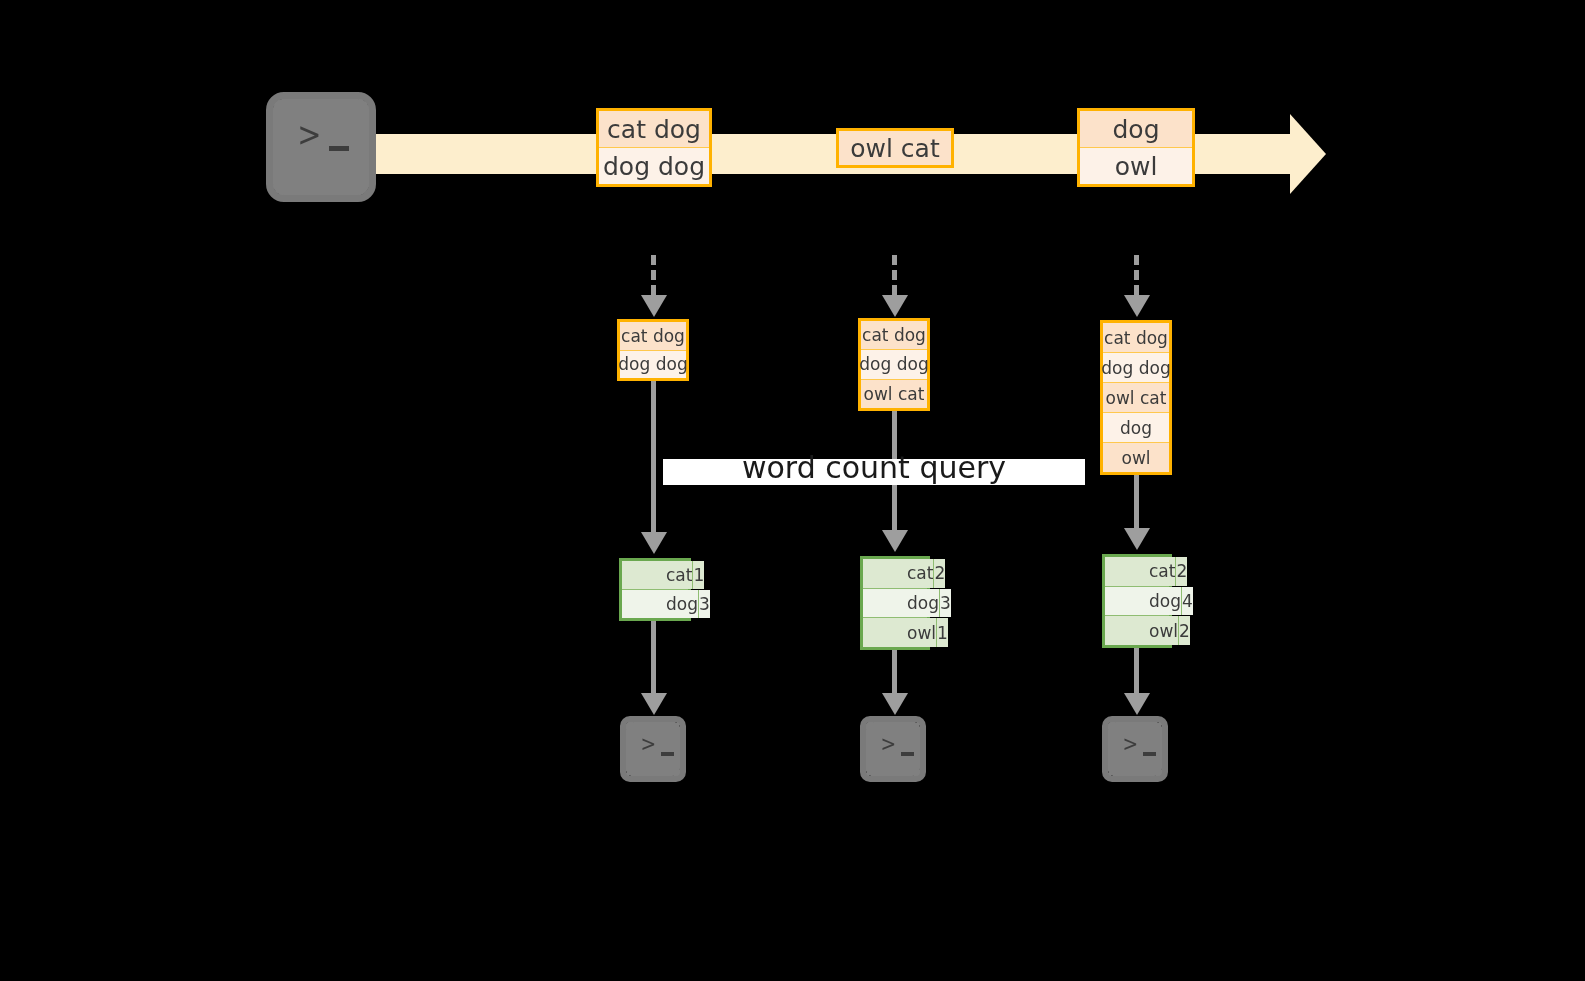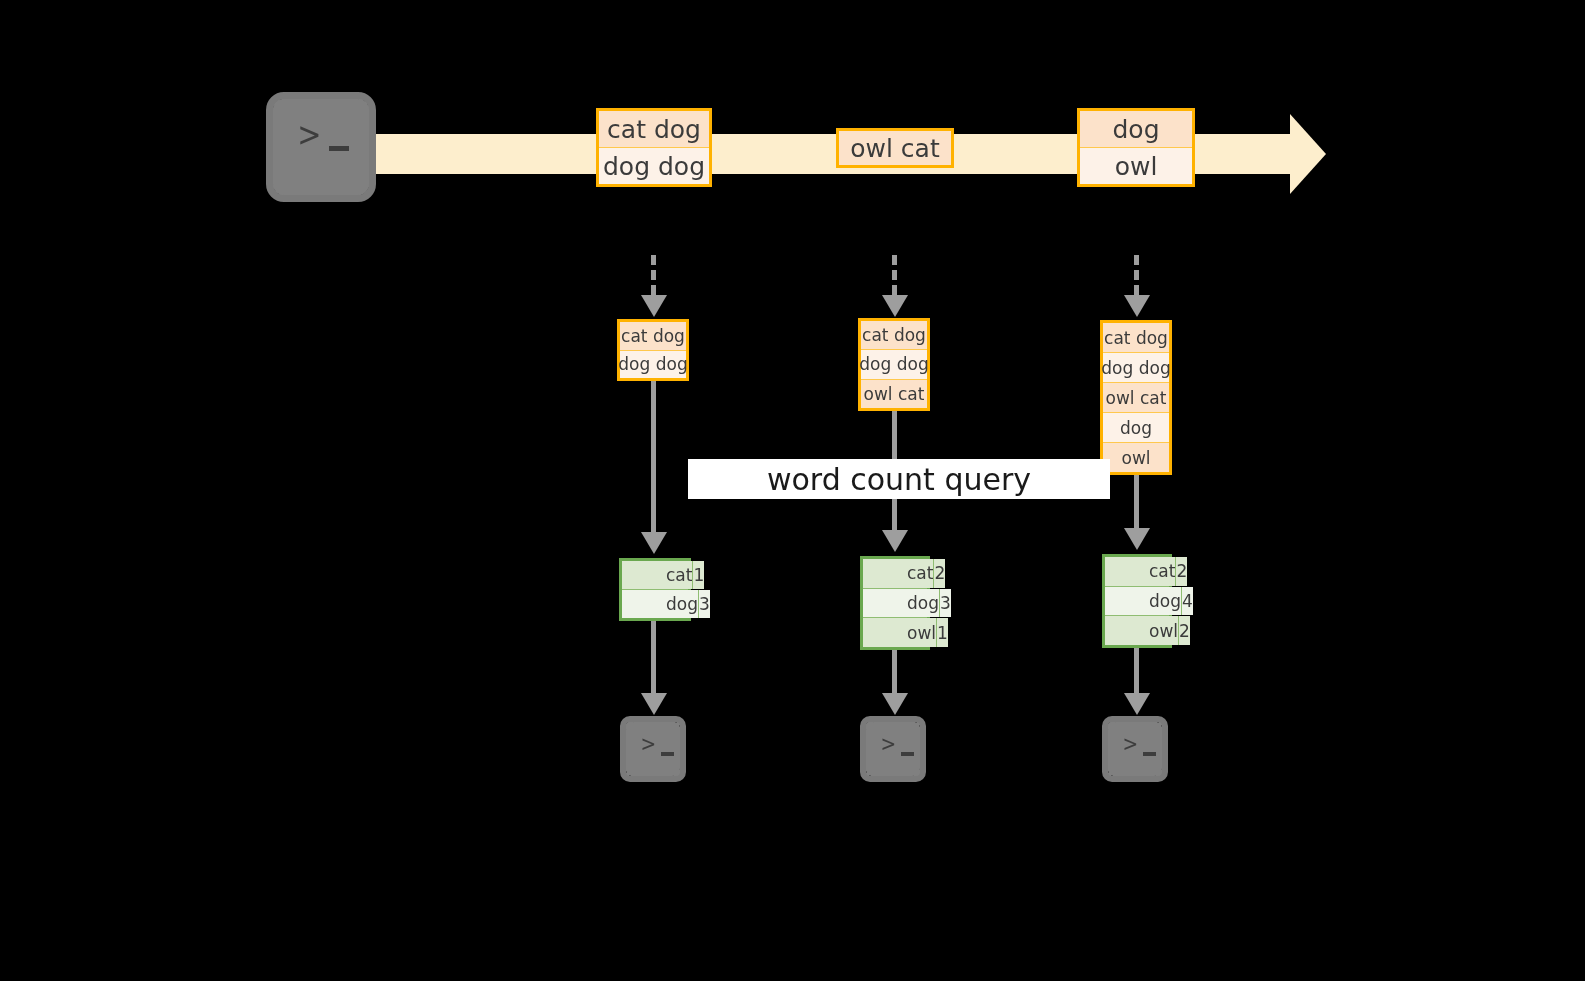--- a/index.html
+++ b/index.html
@@ -283,17 +283,17 @@
 
   <div class="vline" style="left:1134px; top:648px; height:45px;"></div>
   <div class="vhead" style="left:1124px; top:693px;"></div>
 
   <div class="terminal small" style="left:1102px; top:716px; width:66px; height:66px;">
     <div class="inner"></div>
     <span class="prompt">&gt;</span>
     <span class="cursor"></span>
   </div>
 
-  <div class="banner" style="left:688px; top:459px; width:422px; height:40px;">
+  <div class="banner" style="left:663px; top:459px; width:422px; height:26px;align-items:flex-end;">
     <span>word count query</span>
   </div>
 
 </div>
 
 </body></html>

